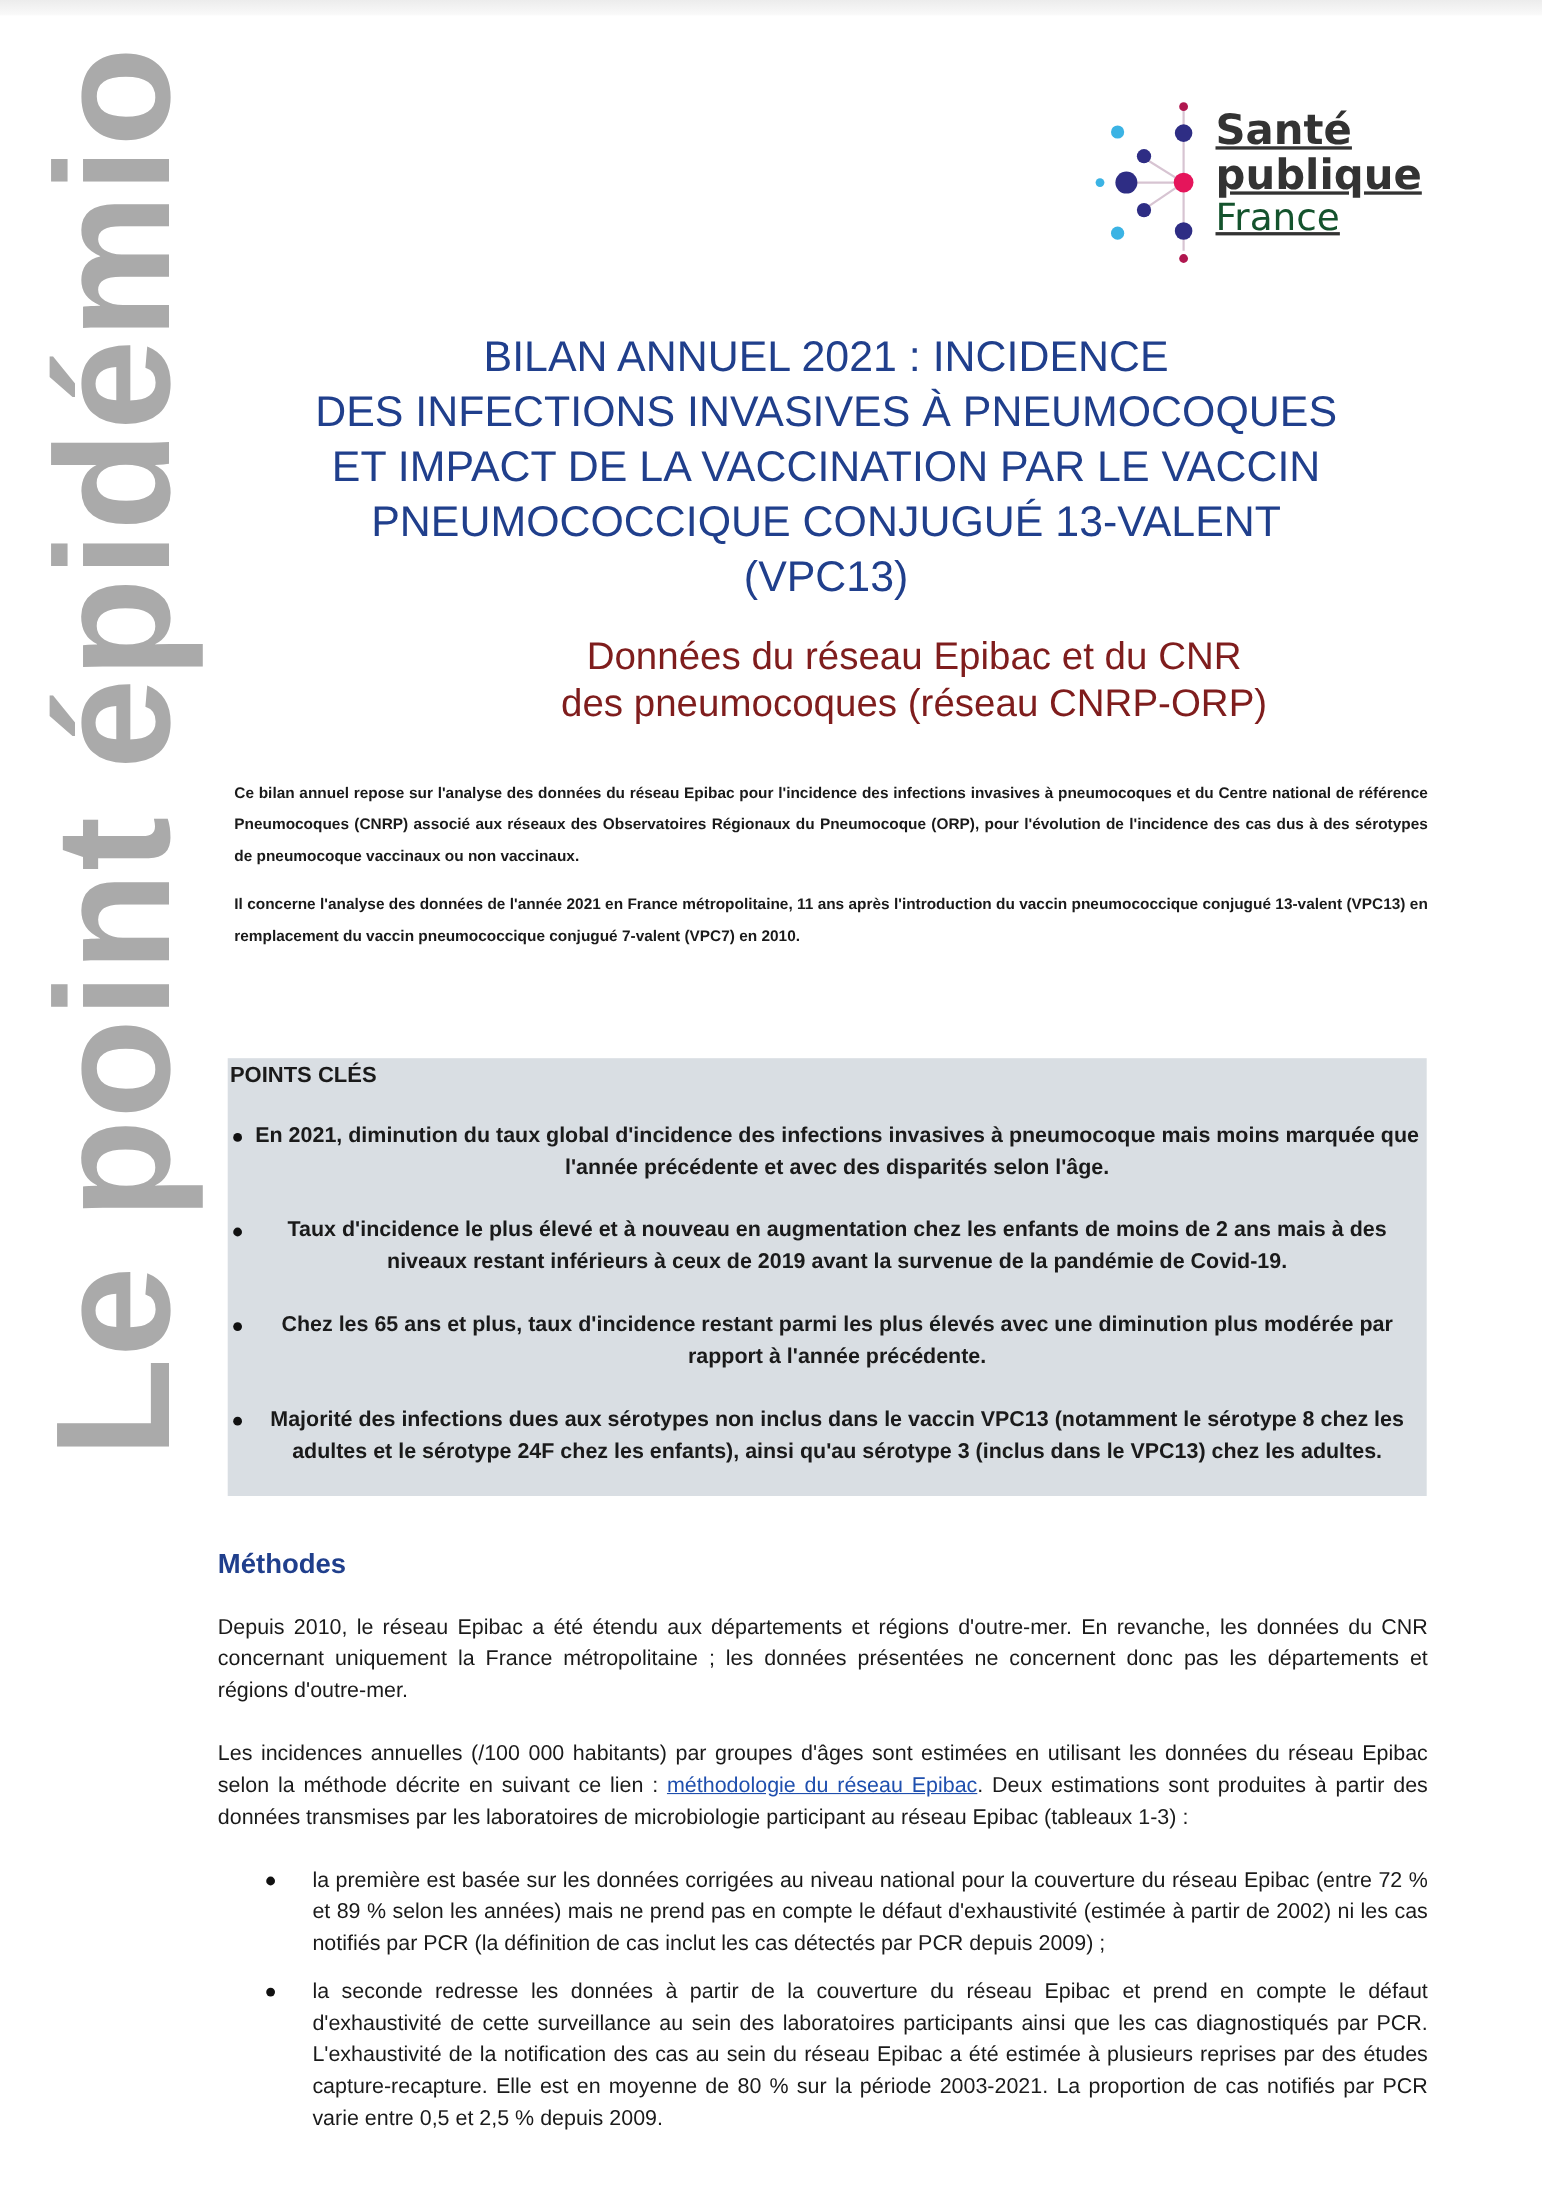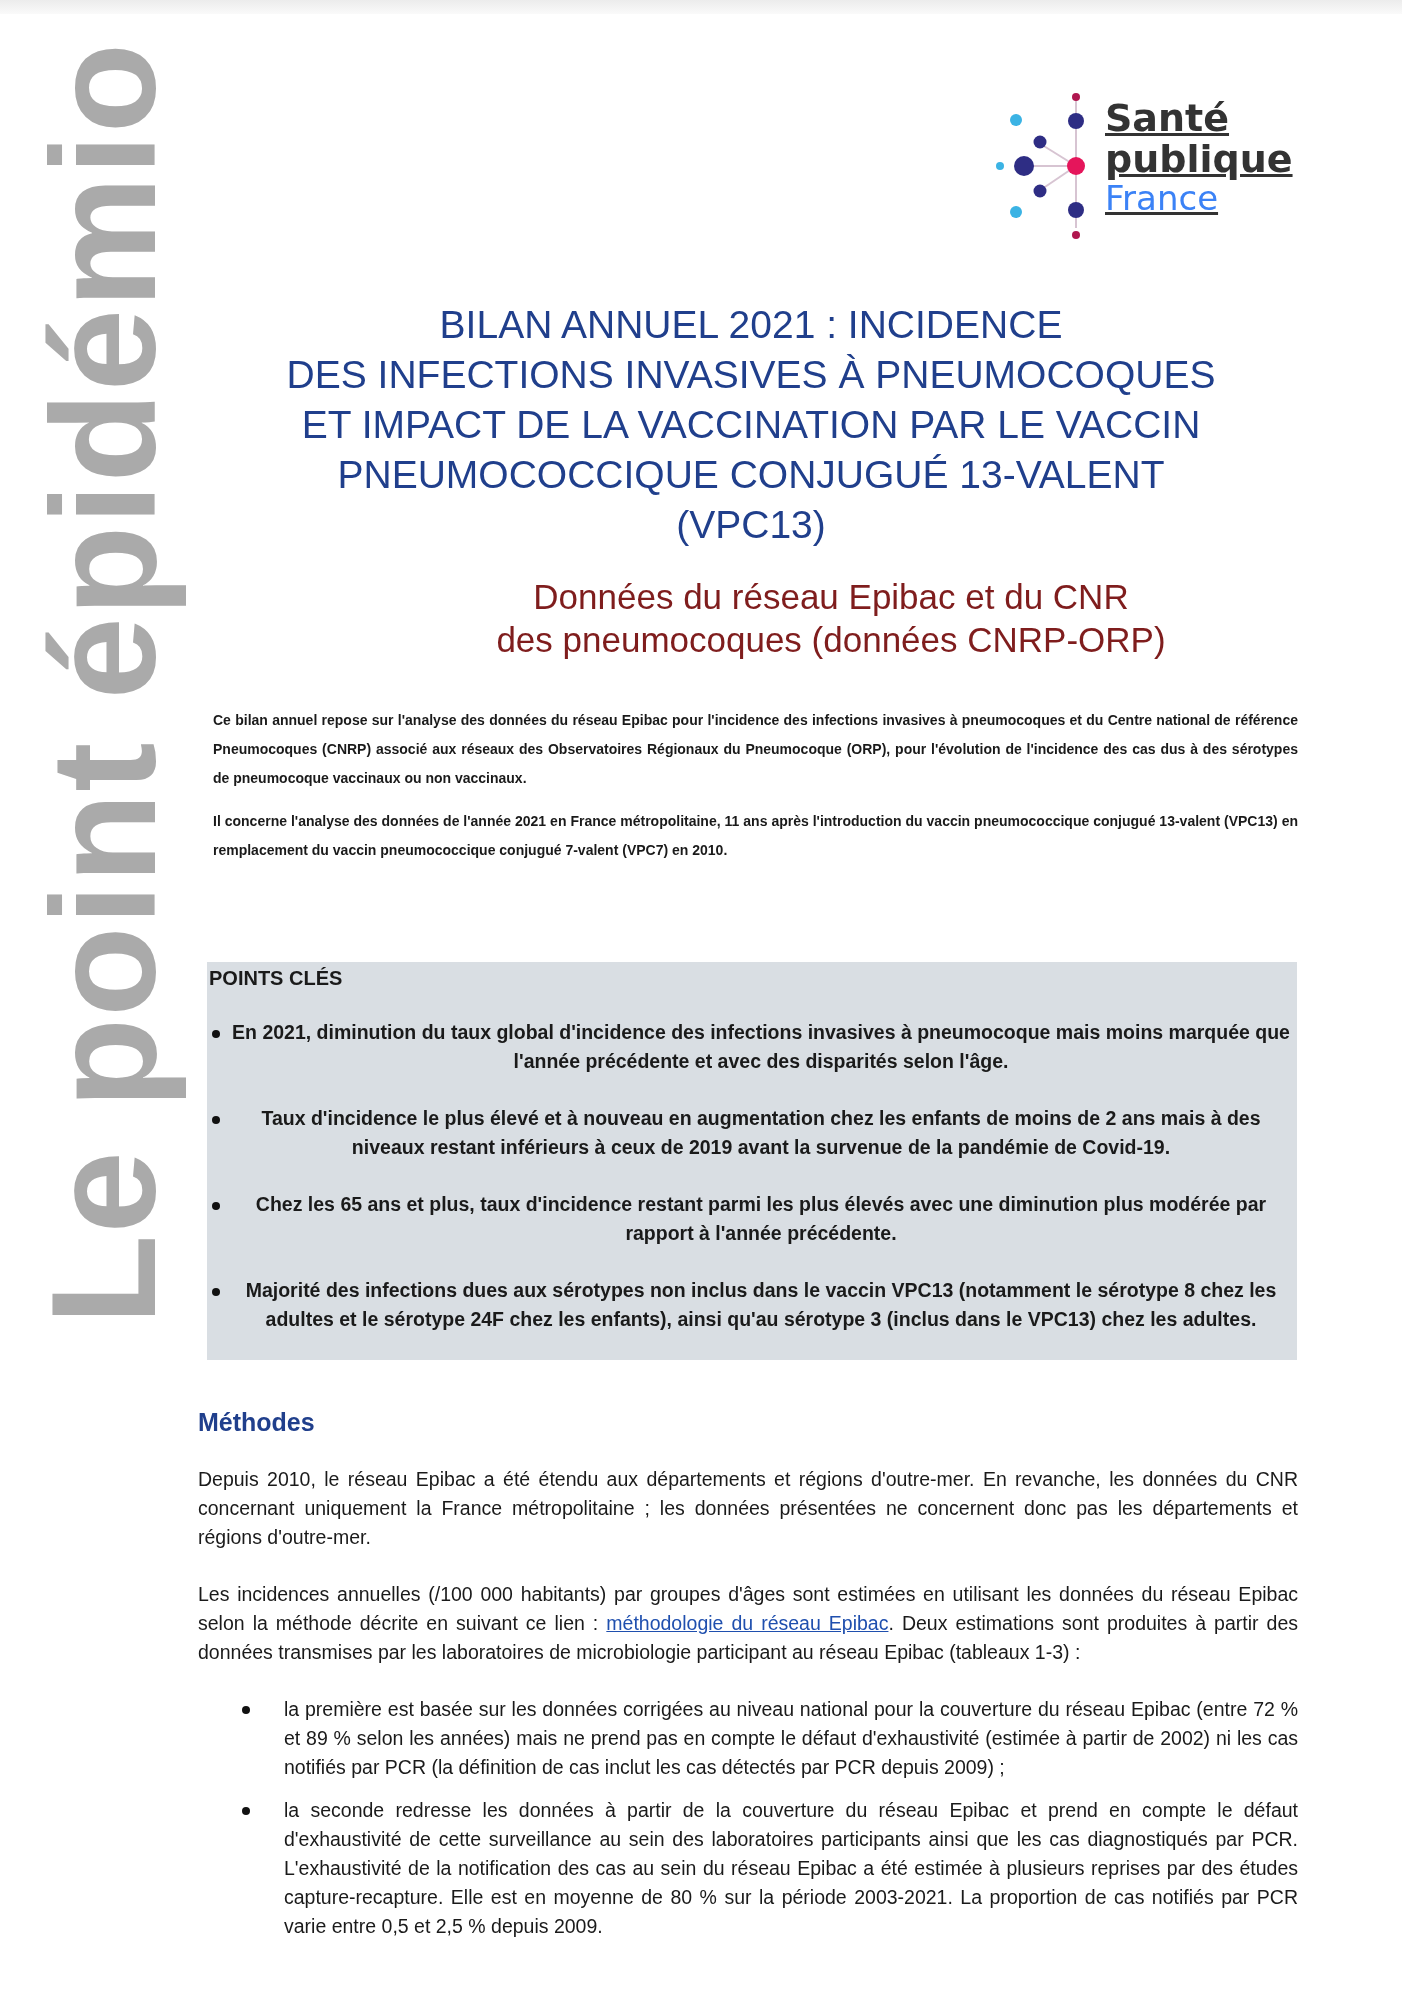--- a/index.html
+++ b/index.html
@@ -10,21 +10,21 @@
   .topbar { position:absolute; left:0; top:0; width:1402px; height:14px;
     background:linear-gradient(#ececec,#fafafa); }
   .side-title {
     position:absolute; left:30px; top:1325px; transform-origin:0 0; transform:rotate(-90deg);
     font-family:"Liberation Sans", sans-serif; font-weight:bold; font-size:148px; color:#aaaaaa;
     white-space:nowrap; letter-spacing:1px; line-height:1;
   }
   .logo { position:absolute; left:990px; top:88px; width:300px; height:160px; }
   .logo-text { position:absolute; left:115px; top:10px; font-family:"DejaVu Sans", sans-serif; color:#333; line-height:1.08;text-decoration:underline; }
   .logo-text .l1, .logo-text .l2 { font-size:38px; font-weight:bold; display:block; }
-  .logo-text .l3 { font-size:34px; font-weight:normal; display:block; color:#3b82f6; }
+  .logo-text .l3 { font-size:34px; font-weight:normal; display:block; color:#14532d; }
 
   .title {
     position:absolute; right:121px; top:300px; width:1060px; text-align:center;
     color:#203f8c; font-size:39px; line-height:50px; font-weight:normal;
   }
   .subtitle {
     position:absolute; right:121px; top:575px; width:900px; text-align:center;
     color:#7f1d1d; font-size:35px; line-height:43px;
   }
   .intro { position:absolute; left:213px; top:706px; width:1085px; font-size:14px; line-height:29px; font-weight:bold; text-align:justify; }
@@ -79,21 +79,21 @@
 <h1 class="title" style="margin:0">
   <span>BILAN ANNUEL 2021 : INCIDENCE</span><br>
   <span>DES INFECTIONS INVASIVES À PNEUMOCOQUES</span><br>
   <span>ET IMPACT DE LA VACCINATION PAR LE VACCIN</span><br>
   <span>PNEUMOCOCCIQUE CONJUGUÉ 13-VALENT</span><br>
   <span>(VPC13)</span>
 </h1>
 
 <h2 class="subtitle" style="margin:0;font-weight:normal">
   <span>Données du réseau Epibac et du CNR</span><br>
-  <span>des pneumocoques (données CNRP-ORP)</span>
+  <span>des pneumocoques (réseau CNRP-ORP)</span>
 </h2>
 
 <div class="intro">
   <p>Ce bilan annuel repose sur l'analyse des données du réseau Epibac pour l'incidence des infections invasives à pneumocoques et du Centre national de référence Pneumocoques (CNRP) associé aux réseaux des Observatoires Régionaux du Pneumocoque (ORP), pour l'évolution de l'incidence des cas dus à des sérotypes de pneumocoque vaccinaux ou non vaccinaux.</p>
   <p>Il concerne l'analyse des données de l'année 2021 en France métropolitaine, 11 ans après l'introduction du vaccin pneumococcique conjugué 13-valent (VPC13) en remplacement du vaccin pneumococcique conjugué 7-valent (VPC7) en 2010.</p>
 </div>
 
 <div class="keybox">
   <h3>POINTS CLÉS</h3>
   <ul>

